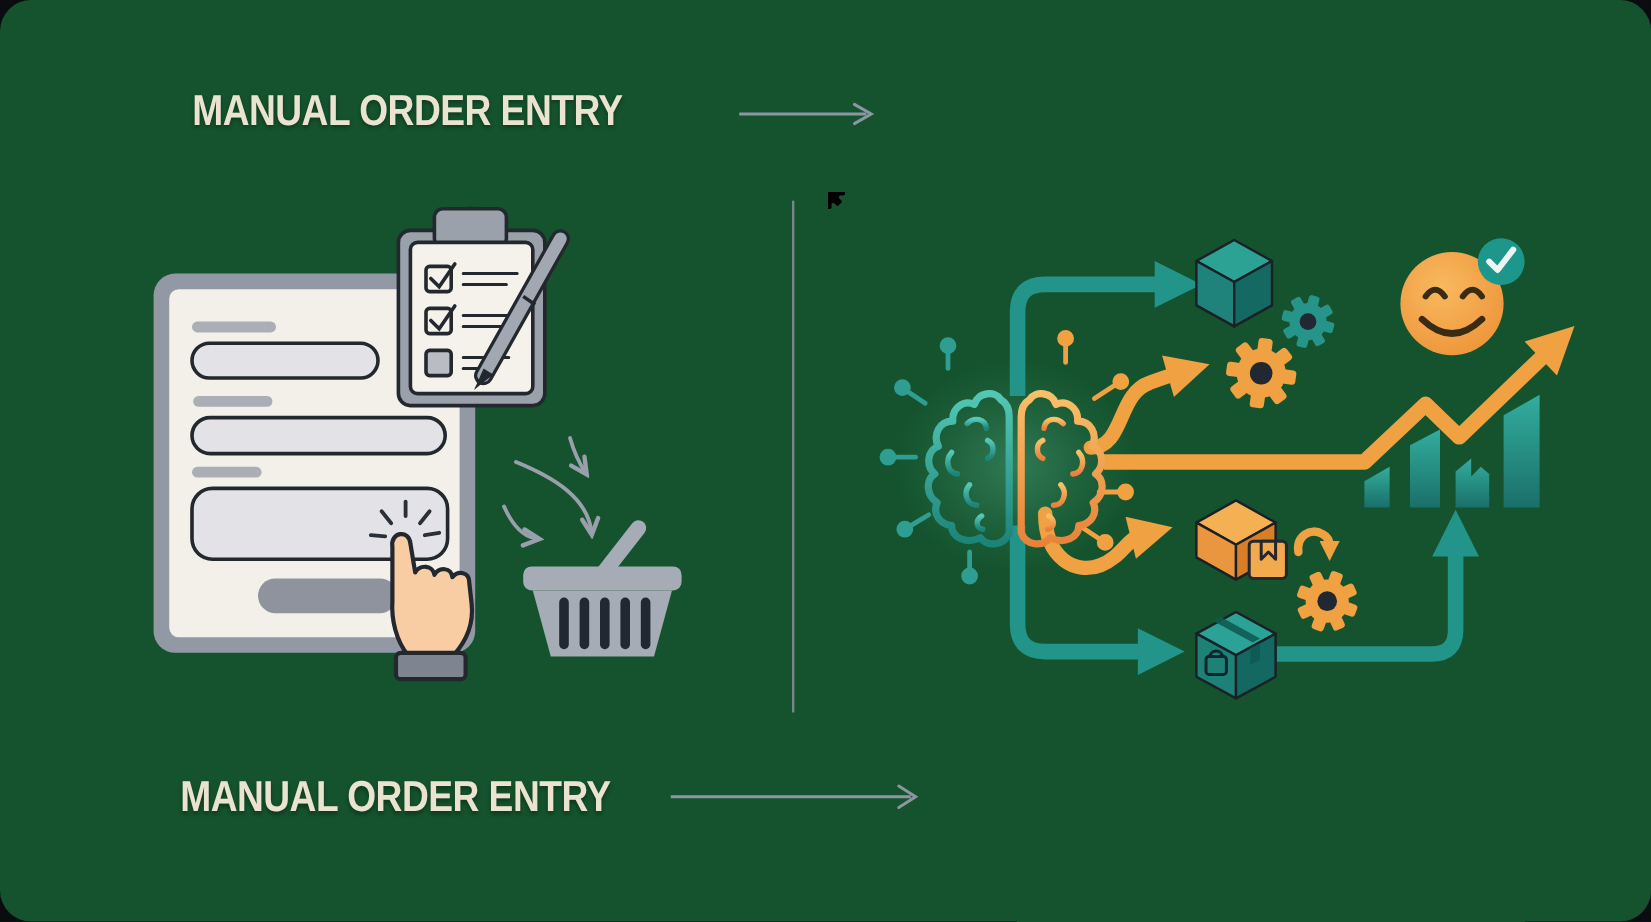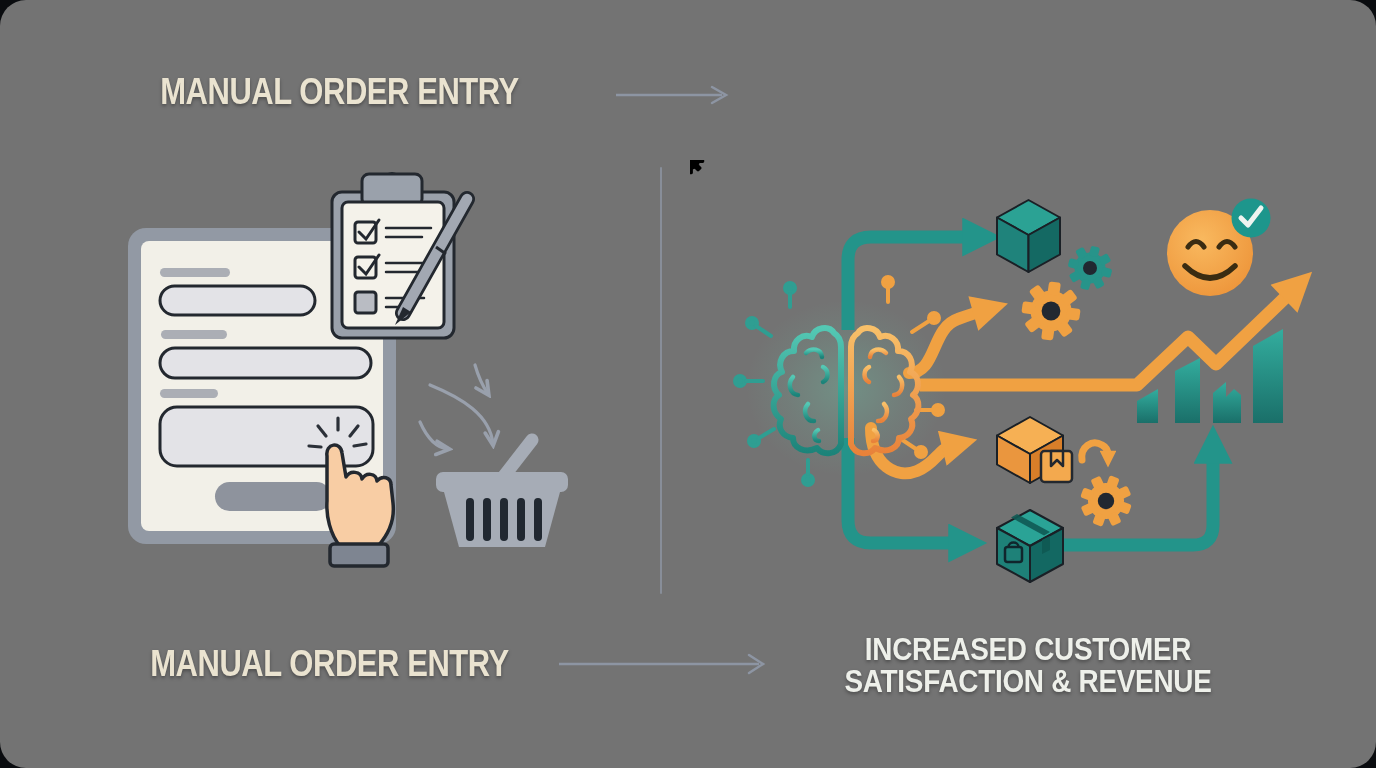--- a/index.html
+++ b/index.html
@@ -1,16 +1,16 @@
 <!DOCTYPE html>
 <html><head>
 <meta charset="utf-8">
 <style>
   html,body{margin:0;padding:0;background:#0a0c0f;width:1376px;height:768px;overflow:hidden;}
-  #frame{position:absolute;left:0;top:0;width:1376px;height:768px;background:#737373;border-radius:26px;overflow:hidden;font-family:"Liberation Sans",sans-serif;}
+  #frame{position:absolute;left:0;top:0;width:1376px;height:768px;background:#14532d;border-radius:26px;overflow:hidden;font-family:"Liberation Sans",sans-serif;}
   .h{position:absolute;font-weight:bold;white-space:nowrap;text-align:center;text-shadow:0 2px 4px rgba(0,0,0,.35);}
   .cream{color:#eae3d0;}
   .white{color:#eef0ea;}
   .cond86{transform:scaleX(.86);transform-origin:center;}
   .cond90{transform:scaleX(.90);transform-origin:center;}
   #lbl-top-left{left:105px;top:72px;width:470px;font-size:36px;line-height:40px;letter-spacing:-.5px;}
   #lbl-bottom-left{left:100px;top:644px;width:460px;font-size:36px;line-height:40px;letter-spacing:-.5px;}
   #lbl-top-right{left:827px;top:58px;width:400px;font-size:31px;line-height:37px;letter-spacing:-.3px;}
   #lbl-bottom-right{left:818px;top:634px;width:420px;font-size:31px;line-height:32px;letter-spacing:-.3px;}
   #divider{position:absolute;left:660px;top:167px;width:2px;height:427px;background:#8d95a3;opacity:.8;border-radius:2px;}
@@ -19,24 +19,20 @@
 </head>
 <body>
 
 <div id="frame">
 
   <div id="lbl-top-left" class="h cream">
     <span class="cond86" style="display:inline-block">MANUAL ORDER ENTRY</span>
   </div>
   <div id="lbl-bottom-left" class="h cream">
     <span class="cond86" style="display:inline-block">MANUAL ORDER ENTRY</span>
-  </div>
-  <div id="lbl-bottom-right" class="h white">
-    <span class="cond90" style="display:block">INCREASED CUSTOMER</span>
-    <span class="cond90" style="display:block">SATISFACTION &amp; REVENUE</span>
   </div>
 
   <div id="divider"></div>
 
   <svg class="absvg" style="left:610px;top:84px" width="135" height="22">
     <line x1="6" y1="11" x2="112" y2="11" stroke="#8d95a3" stroke-width="2.5"></line>
     <path d="M102,3 L116,11 L102,19" fill="none" stroke="#8d95a3" stroke-width="2.5" stroke-linecap="round"></path>
   </svg>
   <svg class="absvg" style="left:552px;top:652px" width="235" height="24">
     <line x1="7" y1="12" x2="207" y2="12" stroke="#8d95a3" stroke-width="2.5"></line>

